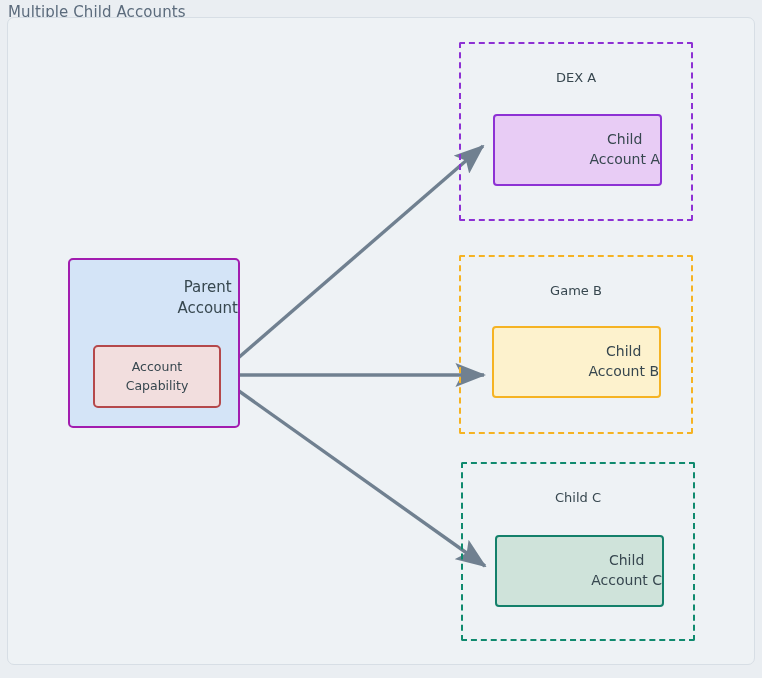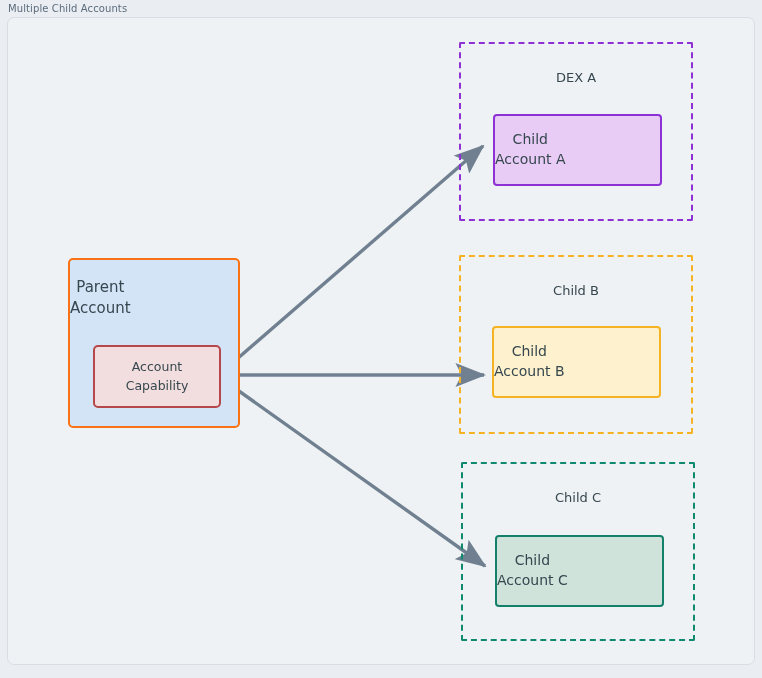--- a/index.html
+++ b/index.html
@@ -12,21 +12,21 @@
     position: relative;
     width: 762px;
     height: 678px;
     overflow: hidden;
     background: #eaeef2;
   }
   #diagram-title {
     position: absolute;
     left: 8px;
     top: 3px;
-    font-size: 10px;
+    font-size: 15px;
     color: #5b6b7c;
     letter-spacing: 0.1px;
     white-space: nowrap;
   }
   #canvas {
     position: absolute;
     left: 7px;
     top: 17px;
     width: 748px;
     height: 648px;
@@ -41,21 +41,21 @@
     top: 0;
     width: 762px;
     height: 678px;
     pointer-events: none;
   }
   .node {
     position: absolute;
     box-sizing: border-box;
     display: flex;
     flex-direction: column;
-    align-items: flex-start;
+    align-items: flex-end;
     justify-content: center;
     text-align: center;
     color: #37474f;
     line-height: 1.42;
   }
   .group-box {
     position: absolute;
     box-sizing: border-box;
     background: transparent;
   }
@@ -68,21 +68,21 @@
     font-size: 13px;
     line-height: 1.3;
   }
   
   #parent-account {
     left: 68px;
     top: 258px;
     width: 172px;
     height: 170px;
     background: #d4e4f7;
-    border: 2px solid #f97316;
+    border: 2px solid #a21caf;
     border-radius: 5px;
     justify-content: flex-start;
     padding-top: 17px;
     font-size: 15px;
   }
   #parent-account-label { white-space: pre-line; }
   #account-capability {
     position: absolute;
     left: 93px;
     top: 345px;
@@ -167,21 +167,21 @@
 
   <div class="group-box" id="group-dex-a">
     <div class="group-label">DEX A</div>
   </div>
   <div class="node" id="child-account-a">
     <span>Child
 Account A</span>
   </div>
 
   <div class="group-box" id="group-defi-b">
-    <div class="group-label">Child B</div>
+    <div class="group-label">Game B</div>
   </div>
   <div class="node" id="child-account-b">
     <span>Child
 Account B</span>
   </div>
 
   <div class="group-box" id="group-game-c">
     <div class="group-label">Child C</div>
   </div>
   <div class="node" id="child-account-c">

